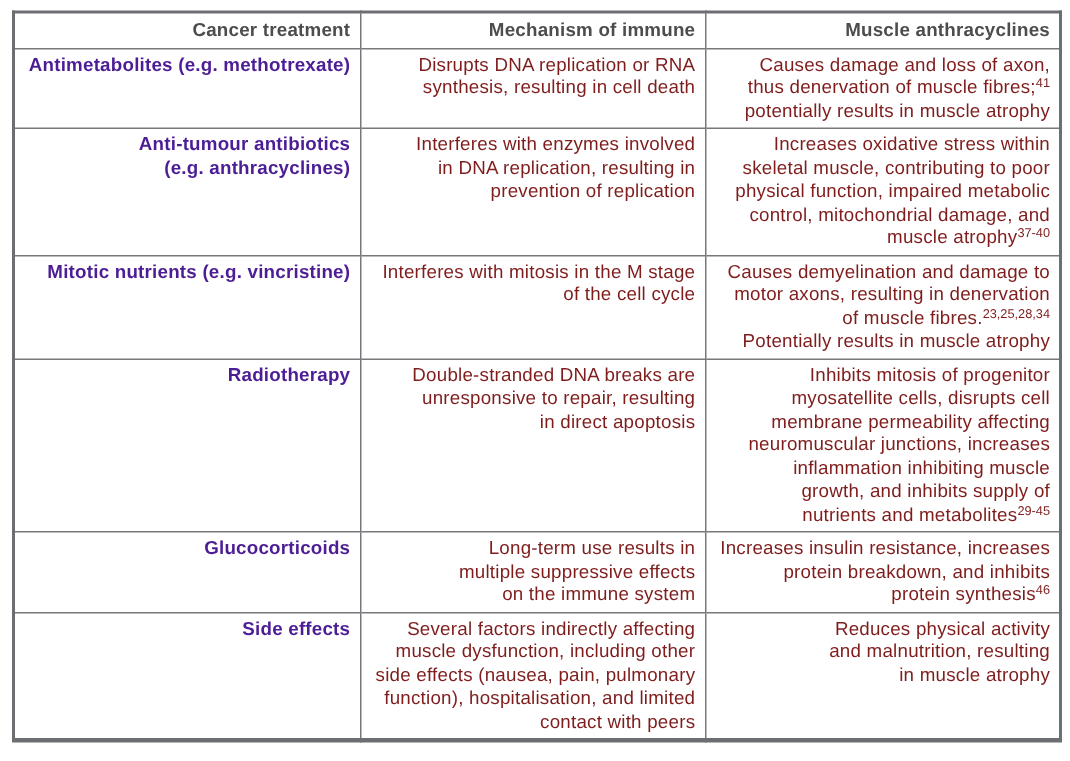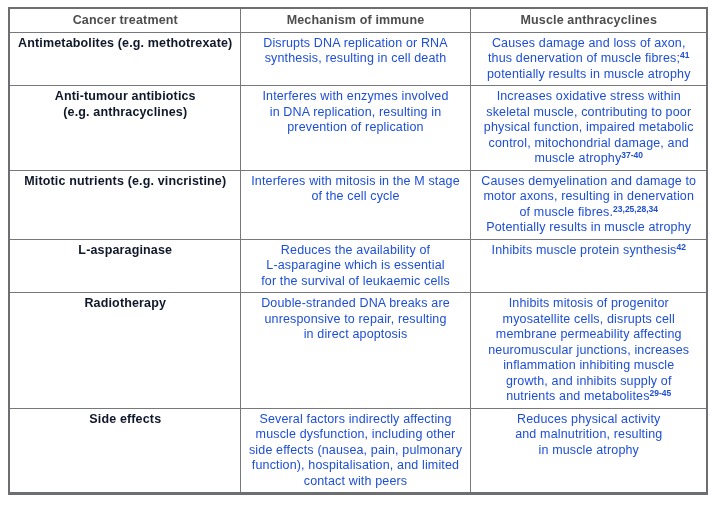--- a/index.html
+++ b/index.html
@@ -19,50 +19,49 @@
     border-collapse: collapse;
     table-layout: fixed;
     width: 698px;
     border: 2px solid #6d6e71;
     border-bottom-width: 3px;
   }
   table.treatment-table th,
   table.treatment-table td {
     border: 1px solid #77787b;
     vertical-align: top;
-    text-align: center;
+    text-align: right;
     padding: 3px 6px 3px 7px;
     font-size: 12.5px;
     line-height: 15.5px;
     letter-spacing: 0.15px;
     overflow: hidden;
   }
   table.treatment-table th {
     height: 23px;
     font-weight: bold;
     color: #4d4d4f;
     padding-top: 4px;
   }
   td.col-treatment {
     font-weight: bold;
-    color: #0f172a;
+    color: #4c1d95;
   }
   td.col-mechanism,
   td.col-complications {
     font-weight: normal;
-    color: #1d4ed8;
+    color: #7f1d1d;
   }
   sup {
     font-size: 8.5px;
     line-height: 0;
     vertical-align: baseline;
     position: relative;
     top: -4px;
     letter-spacing: 0;
-    font-weight: bold;
   }
 </style>
 </head>
 <body>
 
 <div class="page">
   <table class="treatment-table">
     <colgroup>
       <col style="width:231px">
       <col style="width:230px">
@@ -84,29 +83,29 @@
       <tr style="height:78px">
         <td class="col-treatment">Anti-tumour antibiotics<br>(e.g. anthracyclines)</td>
         <td class="col-mechanism">Interferes with enzymes involved<br>in DNA replication, resulting in<br>prevention of replication</td>
         <td class="col-complications">Increases oxidative stress within<br>skeletal muscle, contributing to poor<br>physical function, impaired metabolic<br>control, mitochondrial damage, and<br>muscle atrophy<sup>37-40</sup></td>
       </tr>
       <tr style="height:62px">
         <td class="col-treatment">Mitotic nutrients (e.g. vincristine)</td>
         <td class="col-mechanism">Interferes with mitosis in the M stage<br>of the cell cycle</td>
         <td class="col-complications">Causes demyelination and damage to<br>motor axons, resulting in denervation<br>of muscle fibres.<sup>23,25,28,34</sup><br>Potentially results in muscle atrophy</td>
       </tr>
-      <tr style="height:46px">
-        <td class="col-treatment">L-asparaginase</td>
-        <td class="col-mechanism">Reduces the availability of<br>L-asparagine which is essential<br>for the survival of leukaemic cells</td>
-        <td class="col-complications">Inhibits muscle protein synthesis<sup>42</sup></td>
-      </tr>
       <tr style="height:110px">
         <td class="col-treatment">Radiotherapy</td>
         <td class="col-mechanism">Double-stranded DNA breaks are<br>unresponsive to repair, resulting<br>in direct apoptosis</td>
         <td class="col-complications">Inhibits mitosis of progenitor<br>myosatellite cells, disrupts cell<br>membrane permeability affecting<br>neuromuscular junctions, increases<br>inflammation inhibiting muscle<br>growth, and inhibits supply of<br>nutrients and metabolites<sup>29-45</sup></td>
+      </tr>
+      <tr style="height:45px">
+        <td class="col-treatment">Glucocorticoids</td>
+        <td class="col-mechanism">Long-term use results in<br>multiple suppressive effects<br>on the immune system</td>
+        <td class="col-complications">Increases insulin resistance, increases<br>protein breakdown, and inhibits<br>protein synthesis<sup>46</sup></td>
       </tr>
       <tr style="height:80px">
         <td class="col-treatment">Side effects</td>
         <td class="col-mechanism">Several factors indirectly affecting<br>muscle dysfunction, including other<br>side effects (nausea, pain, pulmonary<br>function), hospitalisation, and limited<br>contact with peers</td>
         <td class="col-complications">Reduces physical activity<br>and malnutrition, resulting<br>in muscle atrophy</td>
       </tr>
     </tbody>
   </table>
 </div>
 

